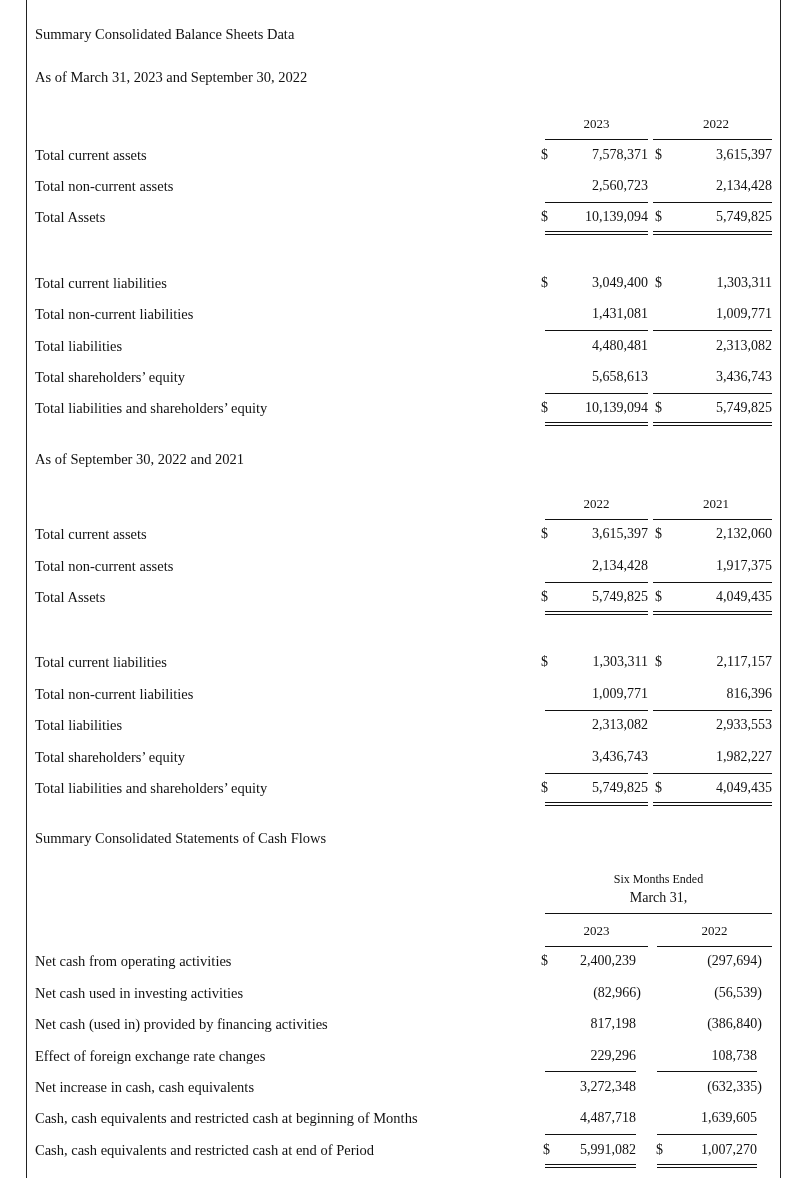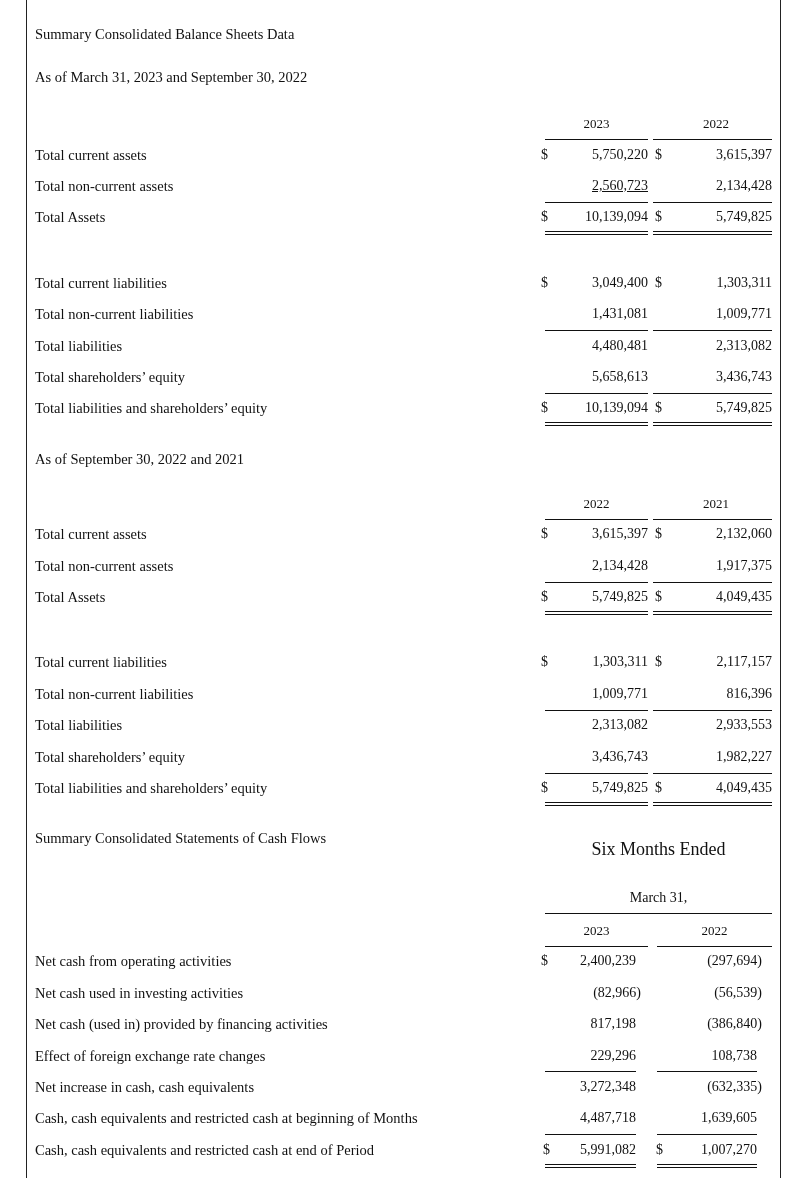--- a/index.html
+++ b/index.html
@@ -26,27 +26,27 @@
 
 <div>
   <div class="t hdr" style="top:124px;left:545px;width:103px;">2023</div>
   <div class="t hdr" style="top:124px;left:660px;width:112px;">2022</div>
   <div class="rule" style="top:139px;left:545px;width:103px;"></div>
   <div class="rule" style="top:139px;left:653px;width:119px;"></div>
 
   <div>
     <div class="t lbl" style="top:155px;">Total current assets</div>
     <div class="t dollar" style="top:155px;left:541px;">$</div>
-    <div class="t num" style="top:155px;left:560px;width:88px;">5,750,220</div>
+    <div class="t num" style="top:155px;left:560px;width:88px;">7,578,371</div>
     <div class="t dollar" style="top:155px;left:655px;">$</div>
     <div class="t num" style="top:155px;left:672px;width:100px;">3,615,397</div>
   </div>
   <div>
     <div class="t lbl" style="top:186px;">Total non-current assets</div>
-    <div class="t num" style="top:186px;left:560px;width:88px;text-decoration:underline;">2,560,723</div>
+    <div class="t num" style="top:186px;left:560px;width:88px;">2,560,723</div>
     <div class="t num" style="top:186px;left:672px;width:100px;">2,134,428</div>
   </div>
   <div class="rule" style="top:202px;left:545px;width:103px;"></div>
   <div class="rule" style="top:202px;left:653px;width:119px;"></div>
   <div>
     <div class="t lbl" style="top:217px;">Total Assets</div>
     <div class="t dollar" style="top:217px;left:541px;">$</div>
     <div class="t num" style="top:217px;left:560px;width:88px;">10,139,094</div>
     <div class="t dollar" style="top:217px;left:655px;">$</div>
     <div class="t num" style="top:217px;left:672px;width:100px;">5,749,825</div>
@@ -154,21 +154,21 @@
     <div class="t num" style="top:788px;left:560px;width:88px;">5,749,825</div>
     <div class="t dollar" style="top:788px;left:655px;">$</div>
     <div class="t num" style="top:788px;left:672px;width:100px;">4,049,435</div>
   </div>
   <div class="dbl" style="top:802px;left:545px;width:103px;"></div>
   <div class="dbl" style="top:802px;left:653px;width:119px;"></div>
 </div>
 
 <div class="t sec" style="top:838px;">Summary Consolidated Statements of Cash Flows</div>
 <div>
-  <div class="t hdr" style="top:849px;left:545px;width:227px;font-size:18px;">Six Months Ended</div>
+  <div class="t hdr" style="top:879px;left:545px;width:227px;font-size:12px;">Six Months Ended</div>
   <div class="t hdr" style="top:898px;left:545px;width:227px;font-size:14px;">March 31,</div>
   <div class="rule" style="top:913px;left:545px;width:227px;"></div>
   <div class="t hdr" style="top:931px;left:545px;width:103px;">2023</div>
   <div class="t hdr" style="top:931px;left:657px;width:115px;">2022</div>
   <div class="rule" style="top:946px;left:545px;width:103px;"></div>
   <div class="rule" style="top:946px;left:657px;width:115px;"></div>
 
   <div>
     <div class="t lbl" style="top:961px;">Net cash from operating activities</div>
     <div class="t dollar" style="top:961px;left:541px;">$</div>

